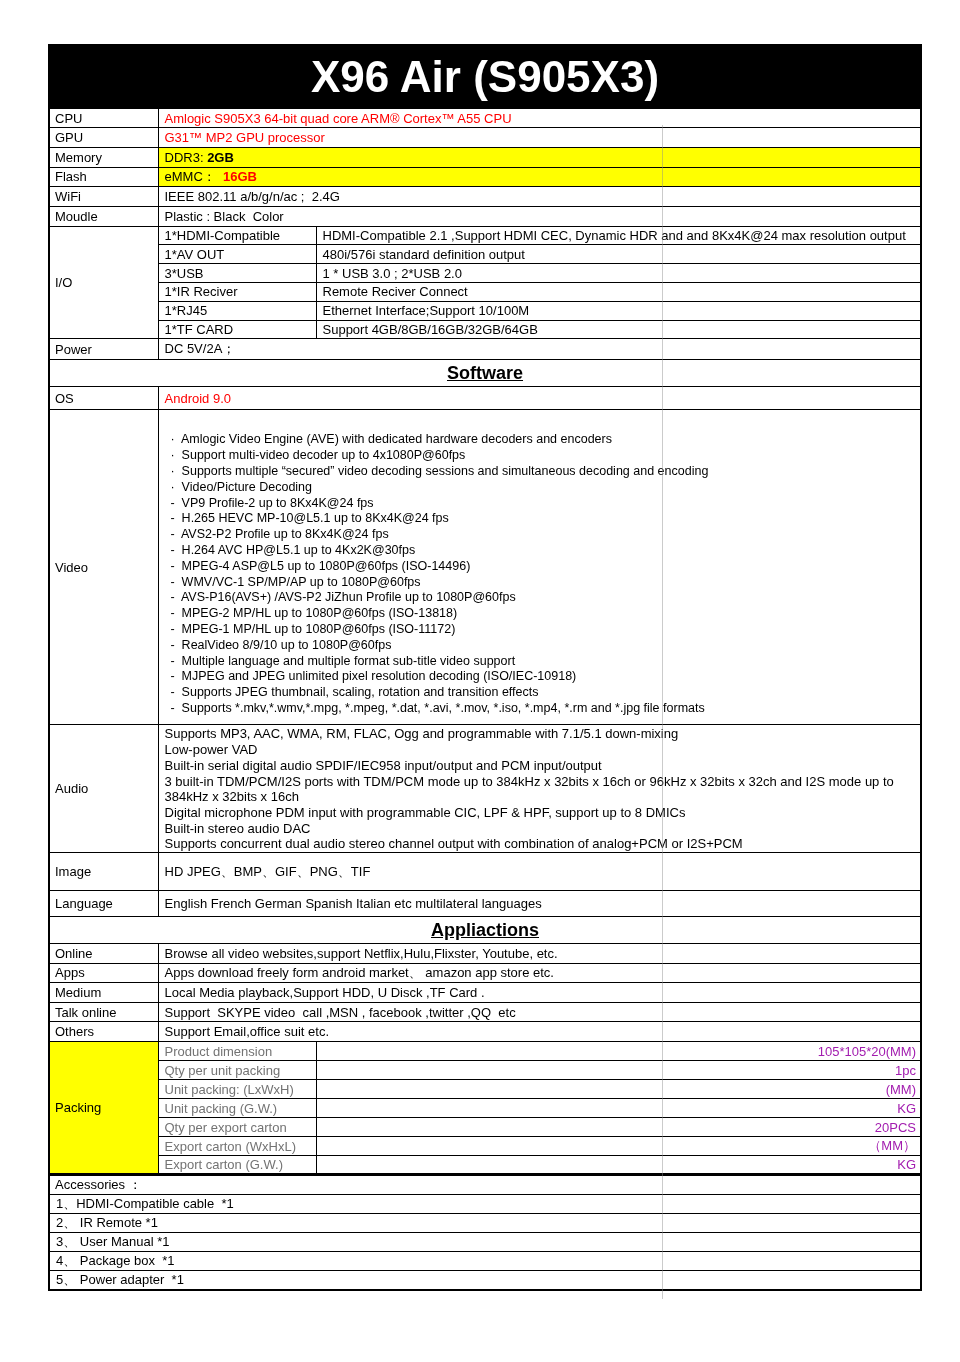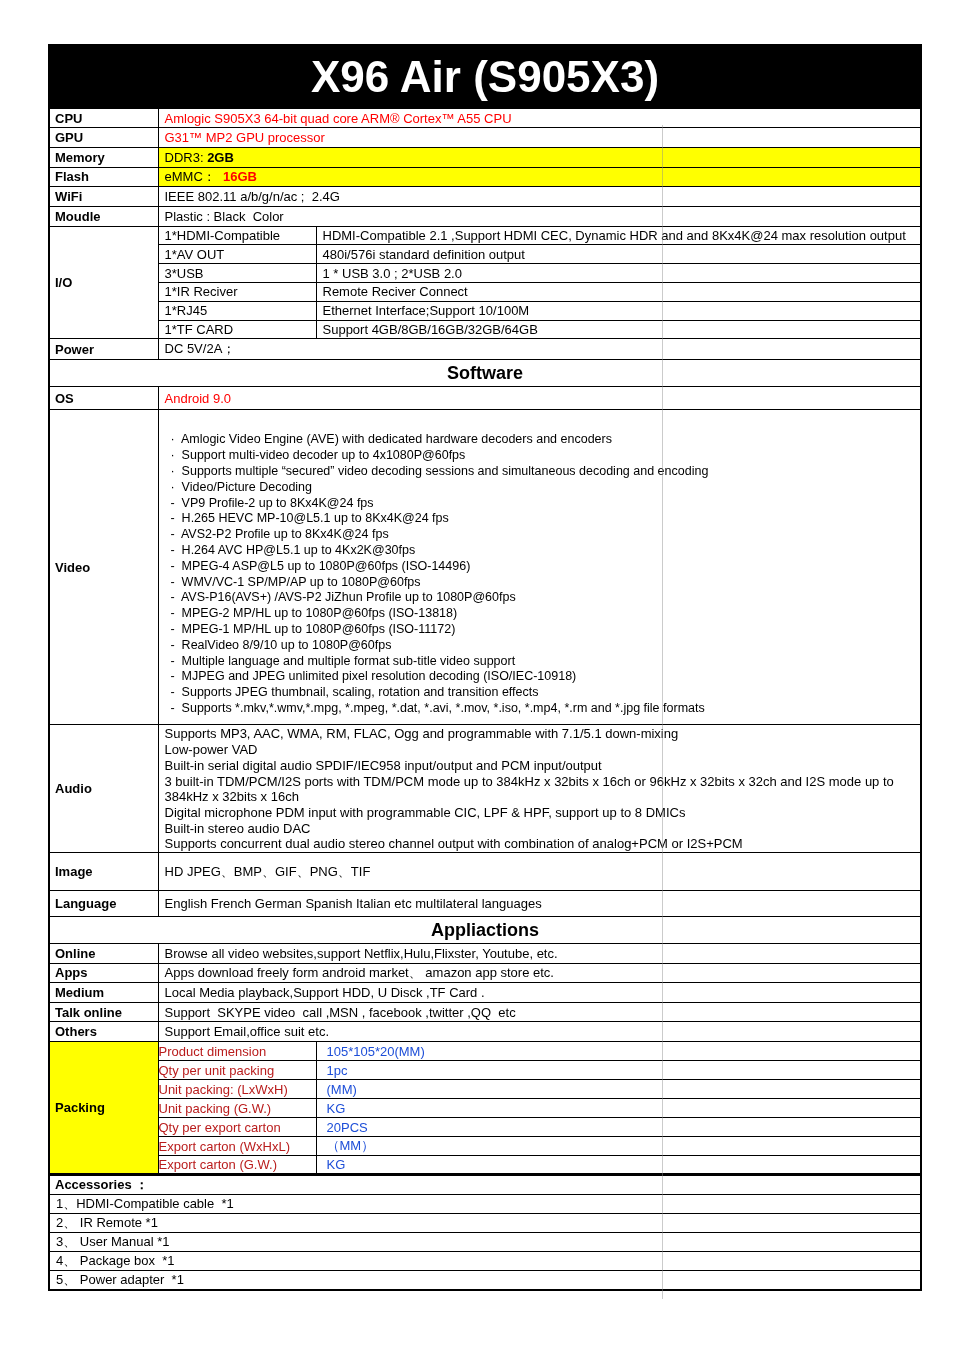--- a/index.html
+++ b/index.html
@@ -1,32 +1,32 @@
 <!DOCTYPE html>
 <html><head>
 <meta charset="utf-8">
 <style>
   html,body{margin:0;padding:0;}
   body{width:960px;height:1362px;background:#ffffff;font-family:"Liberation Sans",sans-serif;}
   .sheet{position:relative;width:960px;height:1362px;background:#fff;overflow:hidden;}
   table.spec{position:absolute;left:48px;top:44px;width:872px;border-collapse:collapse;table-layout:fixed;border:2px solid #000;background:#fff;}
   td{border:1px solid #000;padding:0 4px;font-size:13px;color:#000;vertical-align:middle;overflow:hidden;}
   .title-cell{background:#000;color:#fff;font-weight:bold;font-size:44px;text-align:center;padding:0;border:2px solid #000;}
-  .lbl{font-weight:bold;white-space:pre;padding-left:5px;}
+  .lbl{font-weight:normal;white-space:pre;padding-left:5px;}
   .val{white-space:pre;padding-left:6px;}
   .red{color:#ff0000;}
   .ylw{background:#ffff00;}
   .b{font-weight:bold;}
-  .sec{font-weight:bold;font-size:18px;text-align:center;white-space:pre;}
+  .sec{font-weight:bold;font-size:18px;text-align:center;white-space:pre;text-decoration:underline;}
   .listcell{vertical-align:top;padding:22px 4px 0 12px;}
   .listcell div{white-space:pre;font-size:12.5px;line-height:15.8px;}
   .audiocell{vertical-align:top;padding:1px 6px 0 6px;}
   .audiocell div{font-size:13px;line-height:15.7px;}
-  .pname{color:#b91c1c;white-space:pre;padding-left:0;}
-  .pval{color:#1d4ed8;text-align:left;white-space:pre;padding-left:10px;}
+  .pname{color:#737373;white-space:pre;padding-left:6px;}
+  .pval{color:#a21caf;text-align:right;white-space:pre;padding-left:10px;}
   .acc-hdr td{border-top:3px solid #000;}
   .h-title{height:63px;}
   .h-spec{height:19.7px;}
   .h-io{height:18.8px;}
   .h-power{height:21px;}
   .h-sec{height:27px;}
   .h-os{height:23px;padding-left:39px;}
   .h-video{height:315px;}
   .h-audio{height:126px;}
   .h-img{height:38px;margin-left:32px;}

